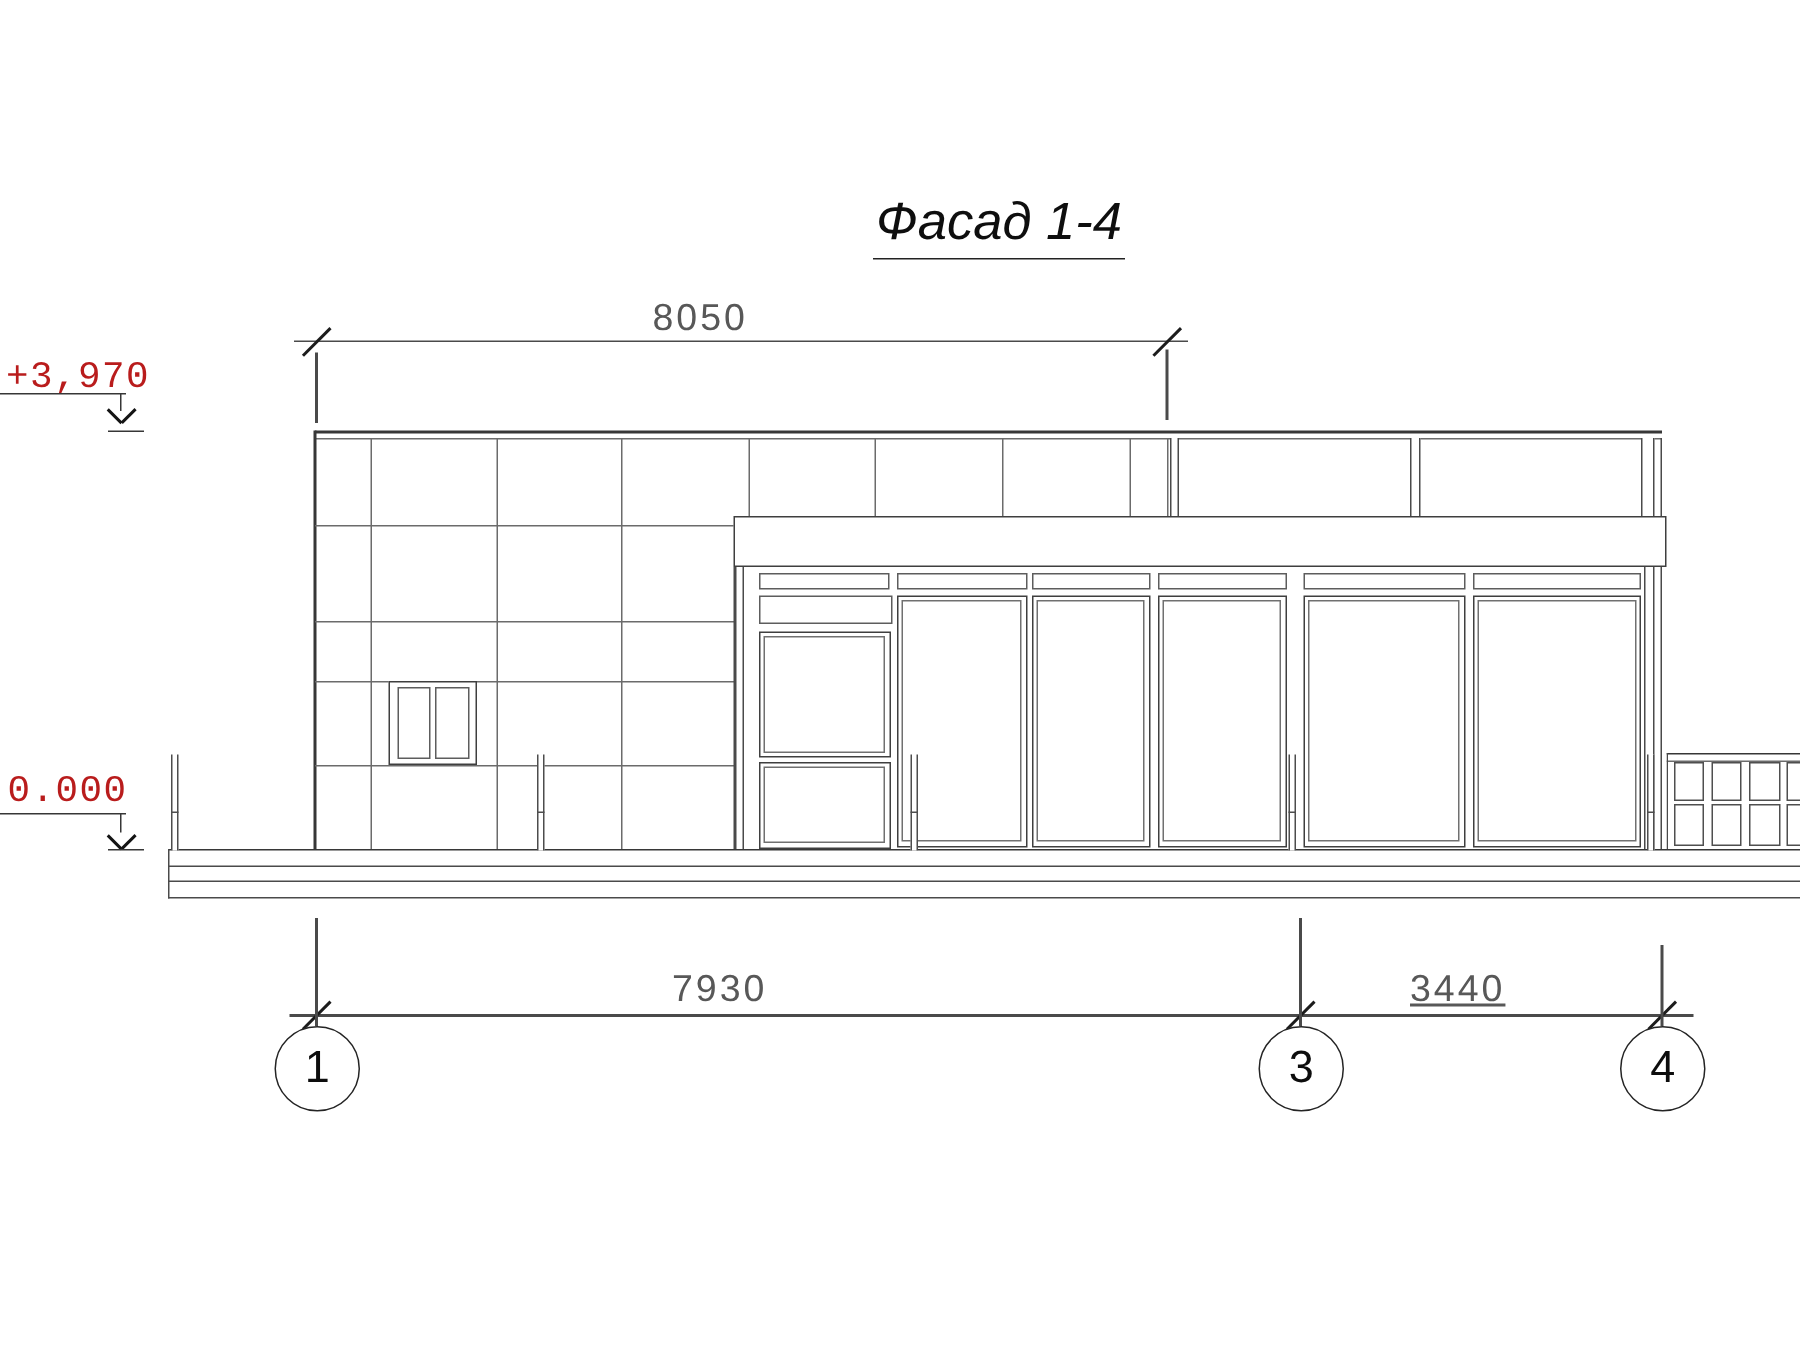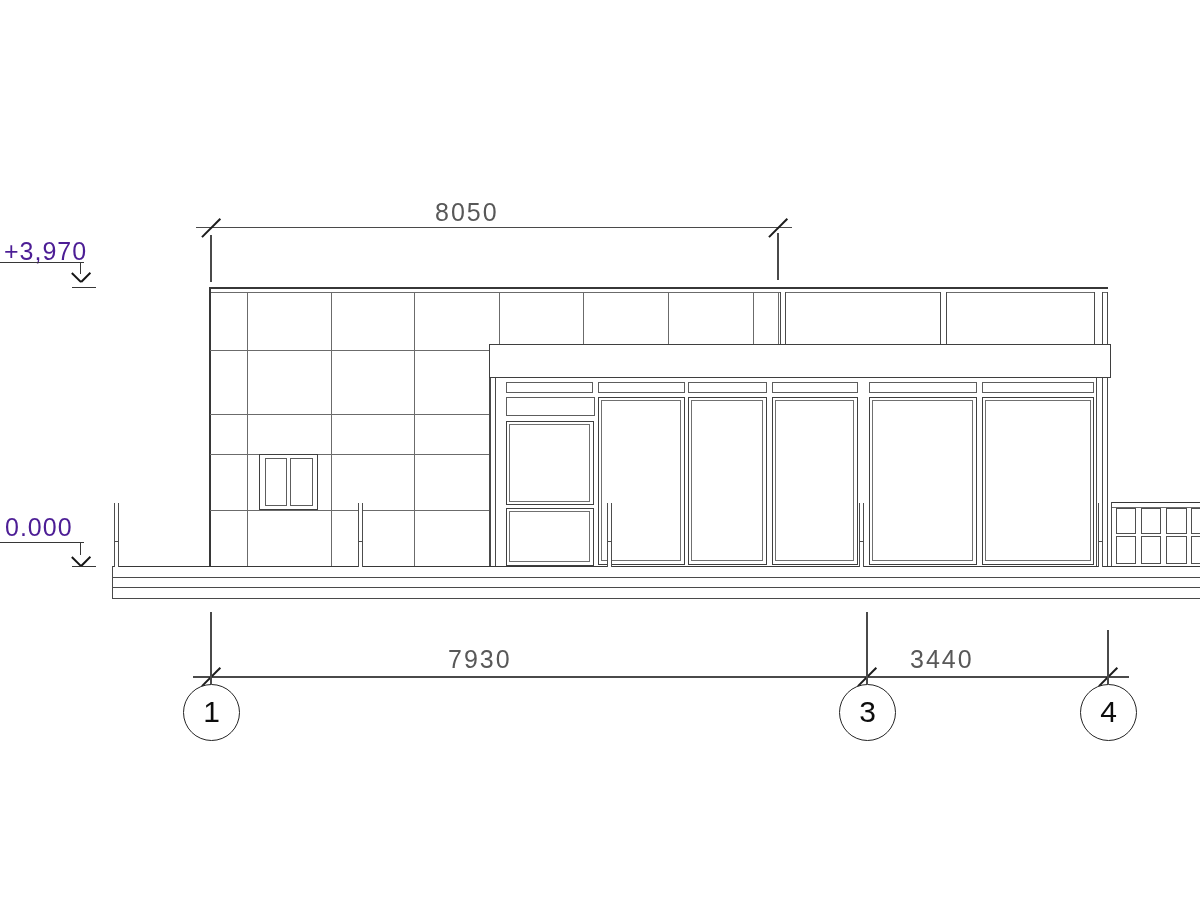--- a/index.html
+++ b/index.html
@@ -9,40 +9,41 @@
   .h{height:1.3px;}
   .v{width:1.3px;}
   .dk{background:#373737;}
   .h.lt{height:1px;background:#6b6b6b;}
   .v.lt{width:1px;background:#6b6b6b;}
   .box{position:absolute;border:1.4px solid #3f3f3f;background:#fff;box-sizing:border-box;}
   .box.lt{border-width:1.1px;border-color:#5d5d5d;}
   .inner{position:absolute;left:2.2px;right:2.2px;top:2.2px;bottom:2.2px;border:1px solid #707070;}
   .tick{position:absolute;width:26px;height:1.6px;background:#1c1c1c;transform:rotate(-45deg);}
   .dimtxt{position:absolute;width:130px;text-align:left;font-size:25px;color:#585858;letter-spacing:2px;}
-  .elevtxt{position:absolute;font-size:25px;color:#4c1d95;letter-spacing:1px;}
+  .elevtxt{position:absolute;font-size:25px;color:#b91c1c;letter-spacing:1px;font-family:Liberation Mono, monospace;}
   .title{position:absolute;left:535px;top:128px;width:262px;text-align:center;
          font-size:35px;font-style:italic;color:#0e0e0e;}
   .title span{display:inline-block;border-bottom:1.6px solid #222;padding:0 2px 4px 2px;}
   .axis{position:absolute;width:57px;height:57px;border:1.4px solid #242424;border-radius:50%;
         box-sizing:border-box;text-align:center;line-height:54px;font-size:30px;color:#0d0d0d;background:#fff;}
   .dpost{position:absolute;border-left:1.2px solid #4a4a4a;border-right:1.2px solid #4a4a4a;
          box-sizing:border-box;top:292px;height:52px;background:#fff;}
   .fpost{position:absolute;width:5px;top:503px;height:63.5px;border-left:1.3px solid #4d4d4d;
          border-right:1.3px solid #4d4d4d;box-sizing:border-box;background:#fff;}
   .fpost .joint{position:absolute;left:-1px;right:-1px;top:37.5px;height:1.3px;background:#4d4d4d;}
   .arm{position:absolute;width:13px;height:1.5px;background:#141414;transform-origin:left center;}
   #fence{position:absolute;left:1111px;top:502px;width:89px;height:64px;overflow:hidden;}
   .fcell{position:absolute;border:1.2px solid #4f4f4f;background:#fff;box-sizing:border-box;width:20.5px;}
 </style>
 </head>
 <body>
 
 <div id="canvas">
 
+  <div class="title"><span>Фасад 1-4</span></div>
 
   <div class="dimtxt" style="left:435px;top:198px;">8050</div>
   <div class="h" style="left:196px;top:227px;width:596px;"></div>
   <div class="tick" style="left:198px;top:226.5px;"></div>
   <div class="tick" style="left:765px;top:226.5px;"></div>
   <div class="v" style="left:210.4px;top:235px;height:47px;"></div>
   <div class="v" style="left:777.4px;top:233px;height:47px;"></div>
 
   <div class="elevtxt" style="left:4px;top:237px;">+3,970</div>
   <div class="h dk" style="left:0;top:262px;width:84px;"></div>
@@ -153,21 +154,21 @@
     <div class="fcell" style="left:29.8px;top:6.3px;height:25.4px;"></div>
     <div class="fcell" style="left:55px;top:6.3px;height:25.4px;"></div>
     <div class="fcell" style="left:80.3px;top:6.3px;height:25.4px;"></div>
     <div class="fcell" style="left:4.5px;top:34px;height:28.3px;"></div>
     <div class="fcell" style="left:29.8px;top:34px;height:28.3px;"></div>
     <div class="fcell" style="left:55px;top:34px;height:28.3px;"></div>
     <div class="fcell" style="left:80.3px;top:34px;height:28.3px;"></div>
   </div>
 
   <div class="dimtxt" style="left:448px;top:645px;">7930</div>
-  <div class="dimtxt" style="left:910px;top:645px;">3440</div>
+  <div class="dimtxt" style="left:940px;top:645px;text-decoration:underline;">3440</div>
   <div class="h" style="left:193px;top:676.3px;width:936px;"></div>
   <div class="tick" style="left:198px;top:675.8px;"></div>
   <div class="tick" style="left:854px;top:675.8px;"></div>
   <div class="tick" style="left:1095px;top:675.8px;"></div>
   <div class="v" style="left:210.4px;top:612px;height:72px;"></div>
   <div class="v" style="left:866.4px;top:612px;height:72px;"></div>
   <div class="v" style="left:1107.4px;top:630px;height:54px;"></div>
 
   <div class="axis" style="left:183px;top:684px;">1</div>
   <div class="axis" style="left:839px;top:684px;">3</div>

